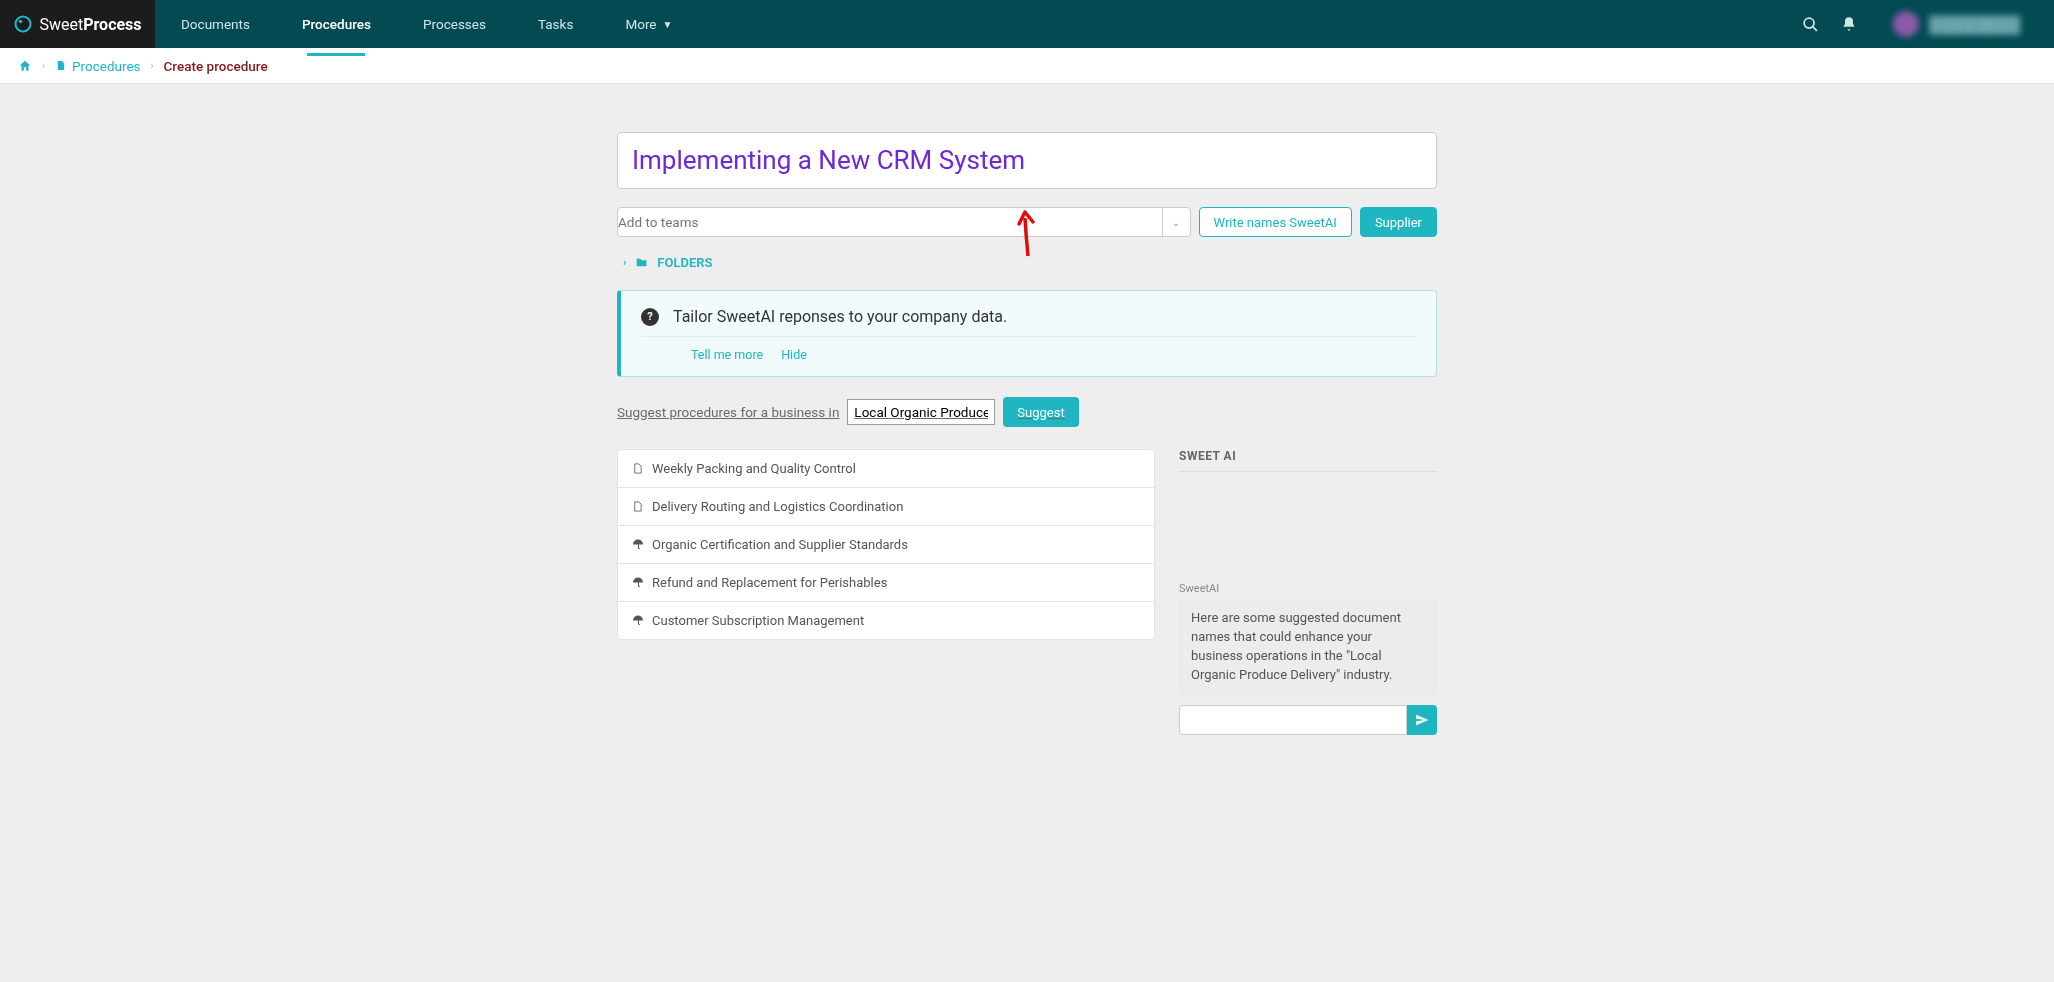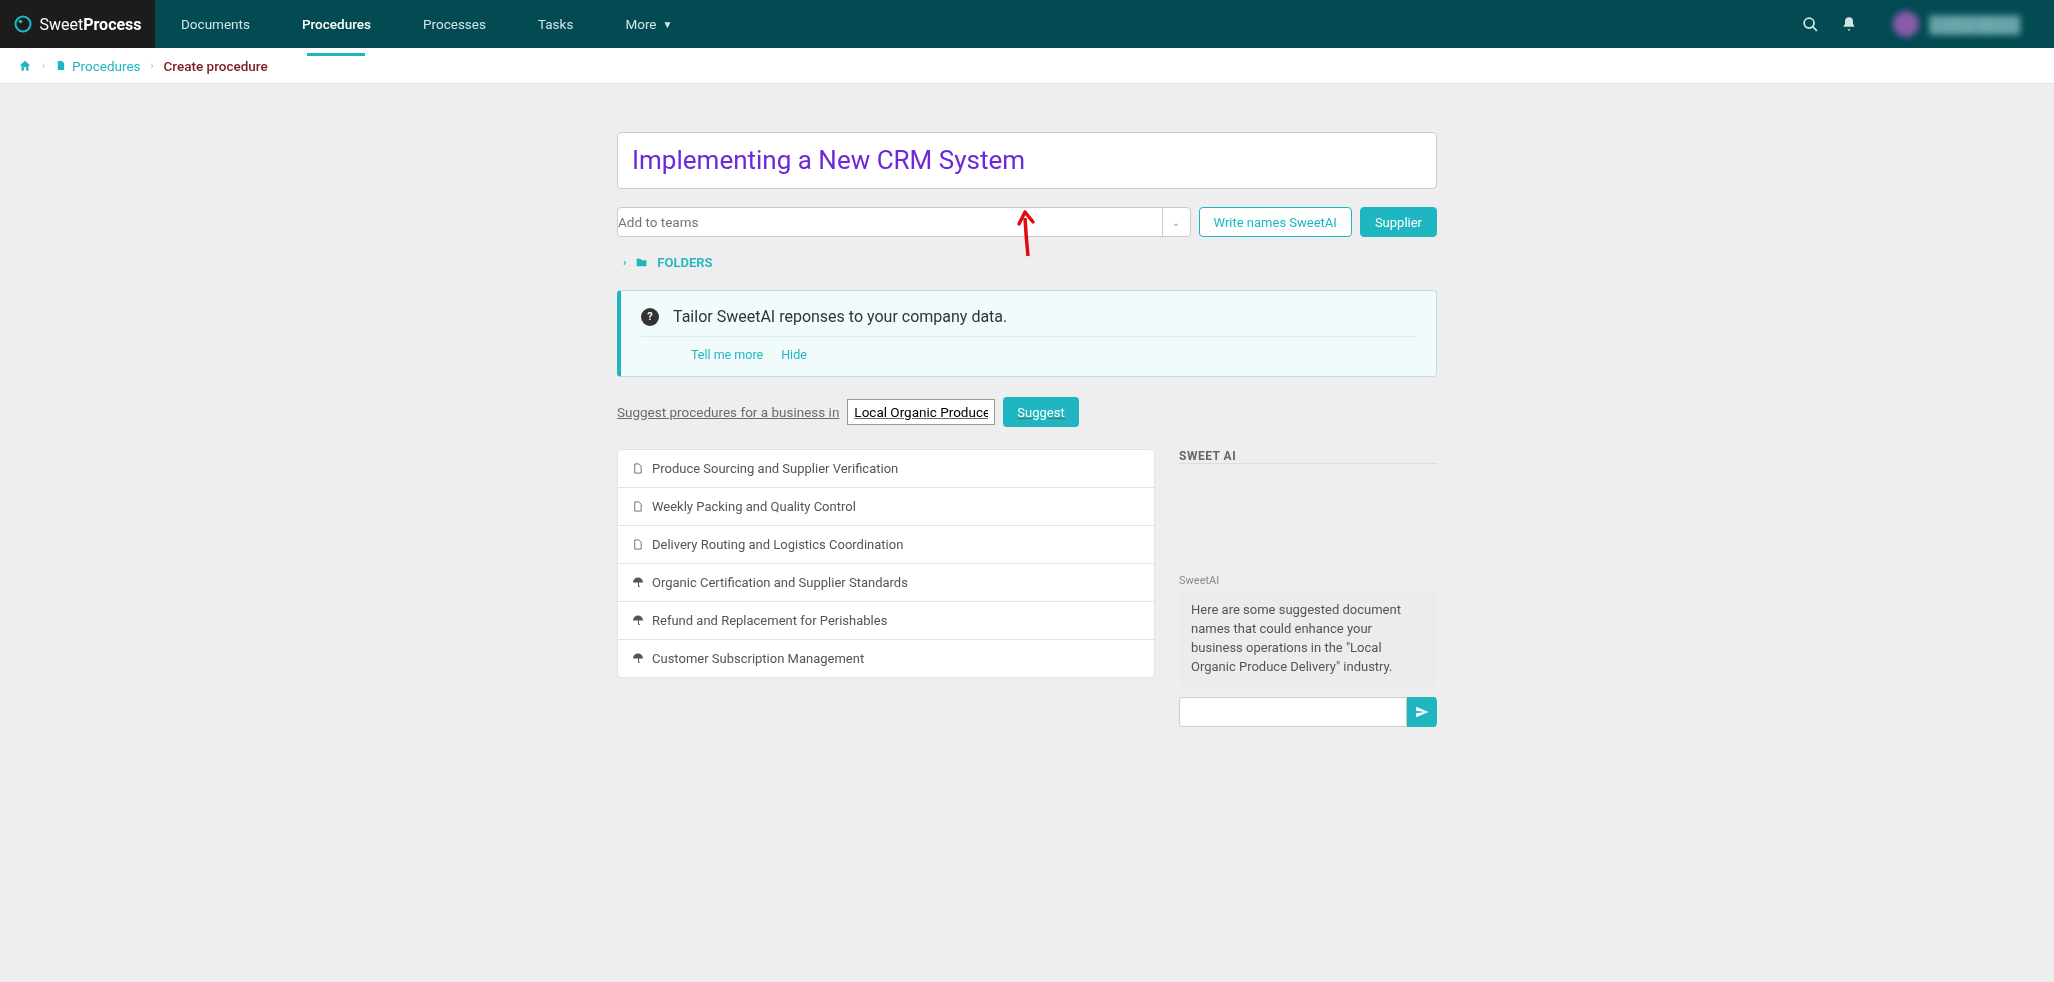--- a/index.html
+++ b/index.html
@@ -54,21 +54,21 @@
 
 
 .list-wrap { margin-top: 22px; display: flex; gap: 24px; align-items: flex-start; }
 .suggestions { flex: 1; max-width: 538px; border: 1px solid #e3e3e3; border-radius: 4px; background: #fff; }
 .sug-item { padding: 11px 14px; border-bottom: 1px solid #e3e3e3; font-size: 13px; color: #555; display: flex; align-items: center; gap: 8px; cursor: pointer; }
 .sug-item:last-child { border-bottom: none; }
 .sug-item .sicon { color: #666; width: 12px; display: inline-flex; }
 
 
 .aipanel { width: 258px; margin-left: auto; }
-.aipanel-title { font-size: 12px; font-weight: 700; color: #666; letter-spacing: 0.5px; border-bottom: 1px solid #ddd; padding-bottom: 0; }
+.aipanel-title { font-size: 12px; font-weight: 700; color: #666; letter-spacing: 0.5px; border-bottom: 1px solid #ddd; padding-bottom: 8px; }
 .aimsg-label { font-size: 11px; color: #888; margin-top: 110px; }
 .aimsg { background: #ececec; padding: 10px 12px; border-radius: 4px; font-size: 13px; color: #555; line-height: 1.45; margin-top: 4px; }
 .airow { display: flex; margin-top: 10px; }
 .aiinput { flex: 1; border: 1px solid #ccc; border-radius: 4px 0 0 4px; padding: 6px 8px; font-size: 13px; height: 30px; }
 .aisend { width: 30px; height: 30px; background: #1fb6c1; color: #fff; border: none; border-radius: 0 4px 4px 0; display: flex; align-items: center; justify-content: center; cursor: pointer; }
 
 
 .red-arrow { position: absolute; top: 208px; left: 1012px; width: 30px; height: 50px; pointer-events: none; }
 
 svg { display: block; }
@@ -181,28 +181,20 @@
   </div>
 
   <div class="list-wrap">
     <div class="suggestions">
       <div class="sug-item">
         <span class="sicon">
             <svg width="11" height="13" viewBox="0 0 24 24" fill="none" stroke="#666" stroke-width="2">
               <path d="M6 2h9l5 5v15H6z"></path>
             </svg>
           </span>
-        <span>Produce Sourcing and Supplier Verification</span>
-      </div>
-      <div class="sug-item">
-        <span class="sicon">
-            <svg width="11" height="13" viewBox="0 0 24 24" fill="none" stroke="#666" stroke-width="2">
-              <path d="M6 2h9l5 5v15H6z"></path>
-            </svg>
-          </span>
         <span>Weekly Packing and Quality Control</span>
       </div>
       <div class="sug-item">
         <span class="sicon">
             <svg width="11" height="13" viewBox="0 0 24 24" fill="none" stroke="#666" stroke-width="2">
               <path d="M6 2h9l5 5v15H6z"></path>
             </svg>
           </span>
         <span>Delivery Routing and Logistics Coordination</span>
       </div>

